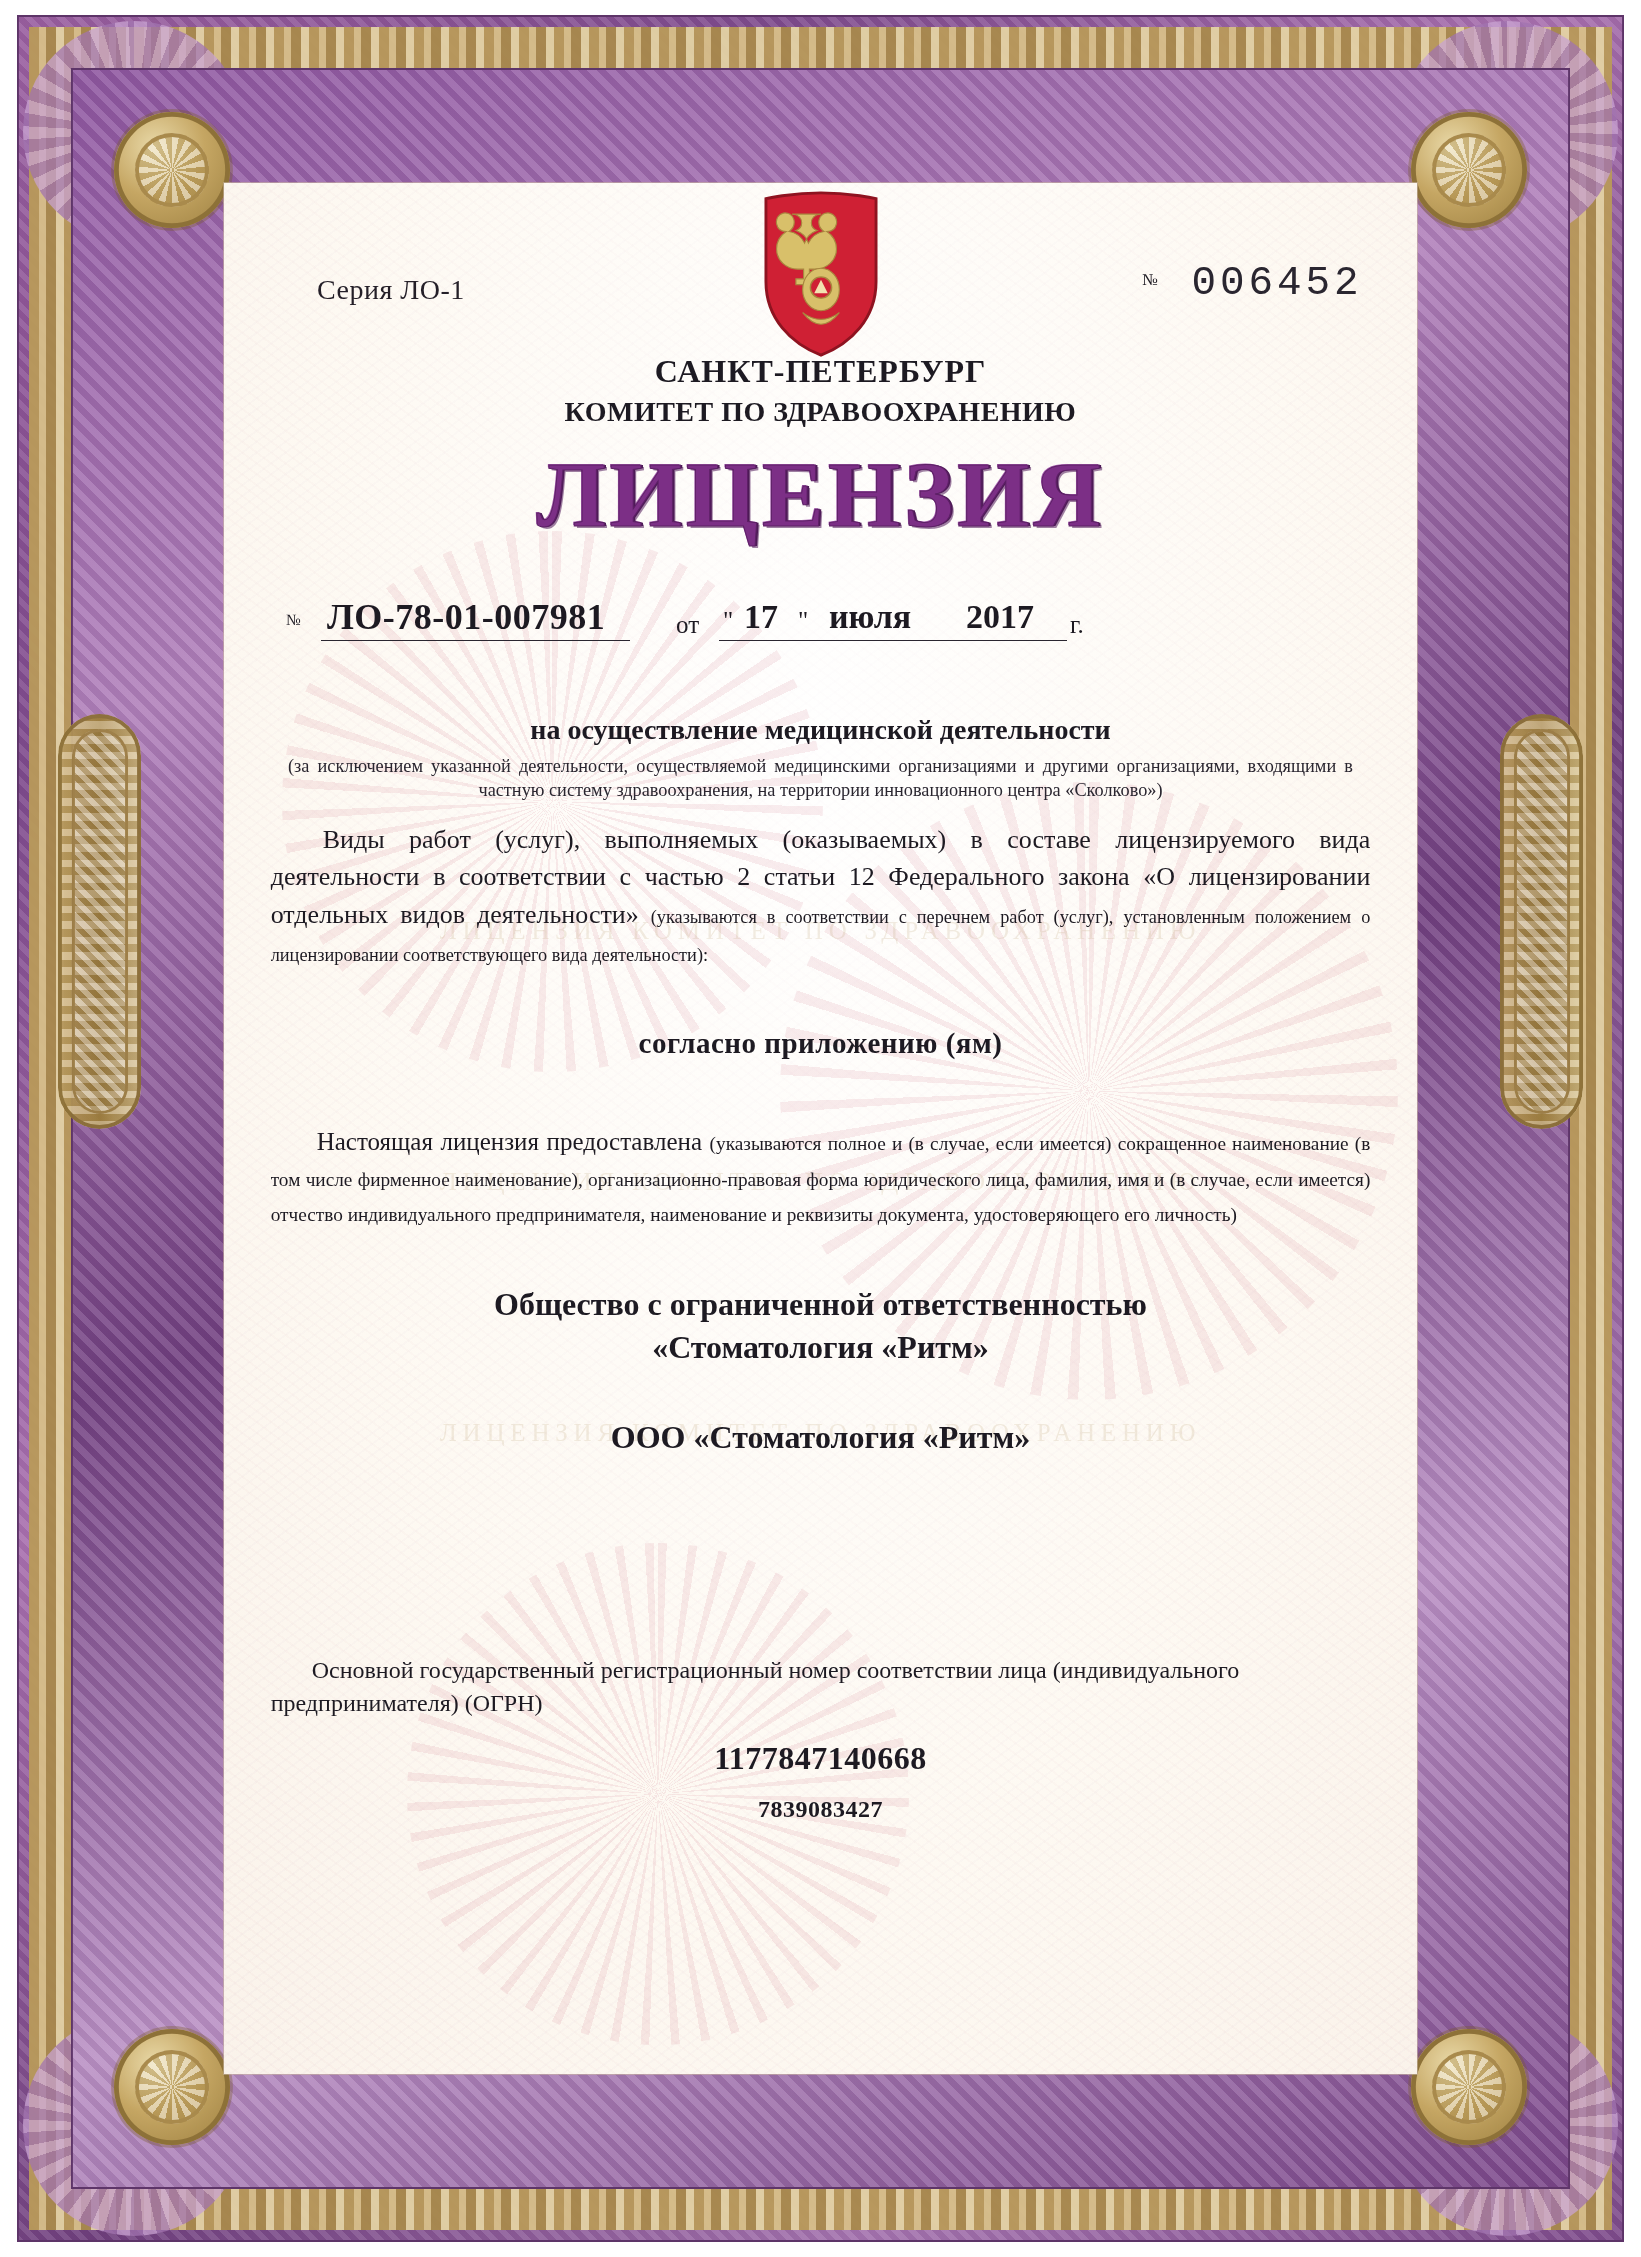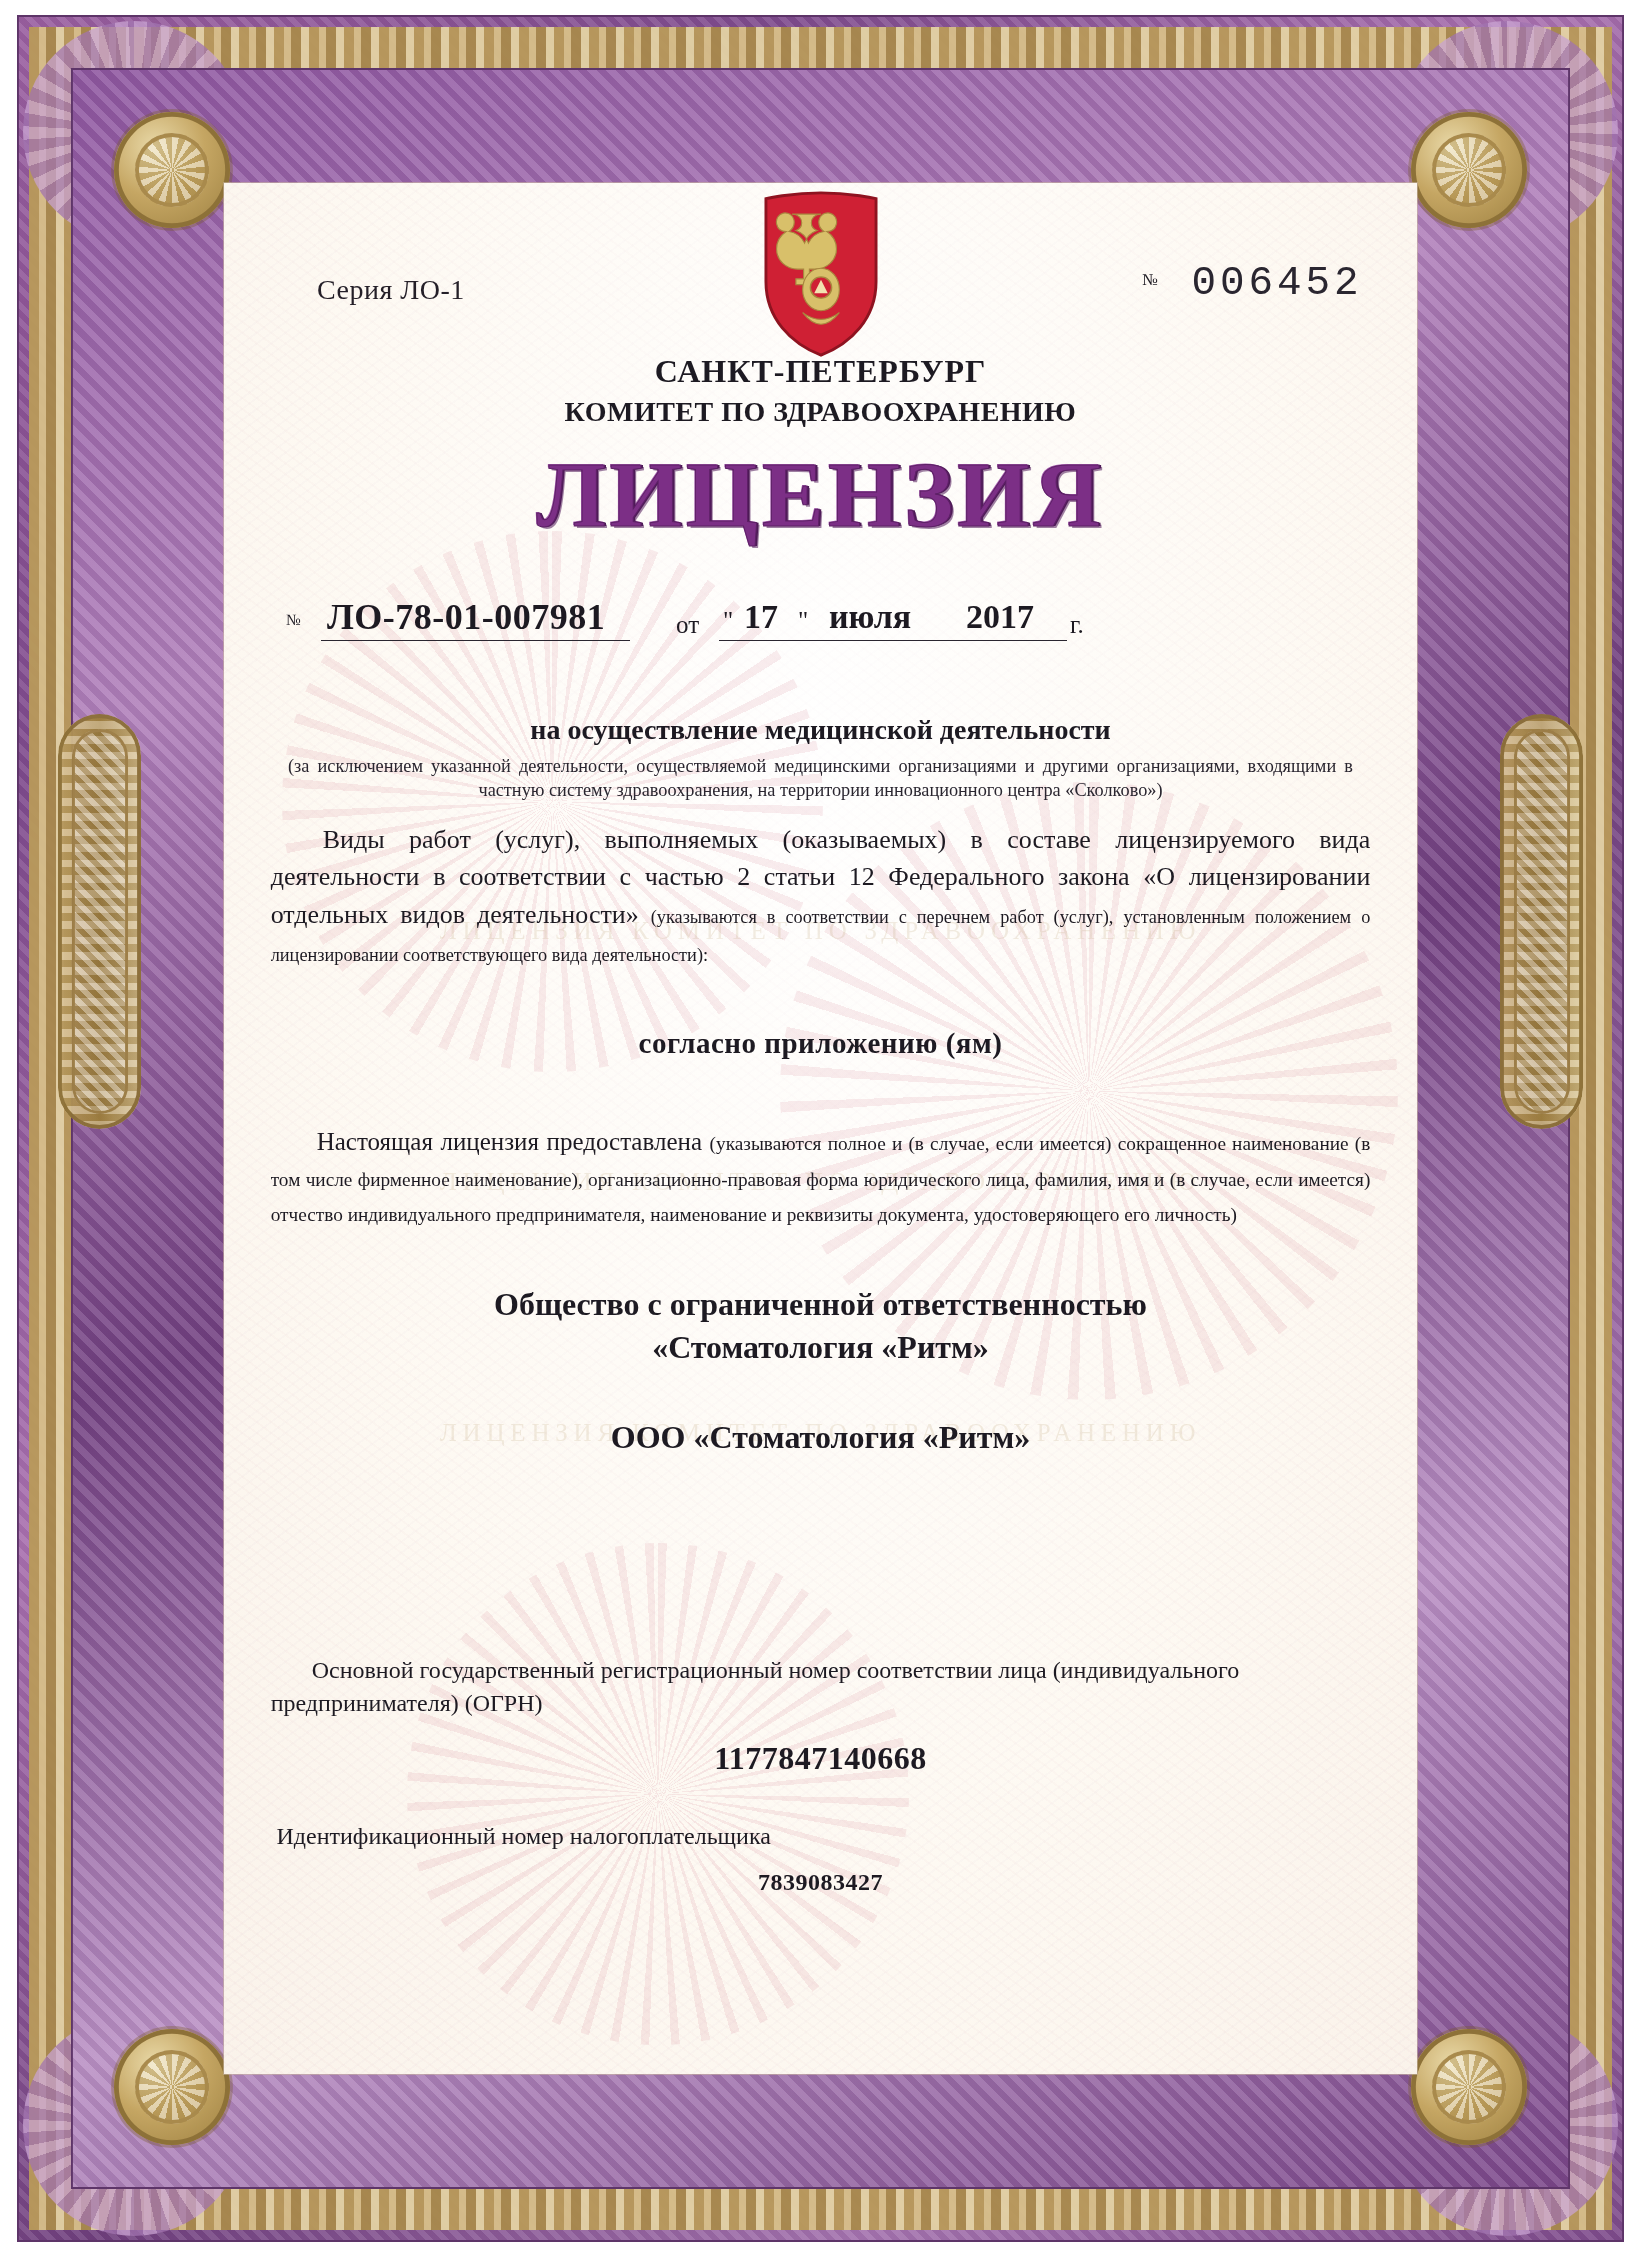--- a/index.html
+++ b/index.html
@@ -460,17 +460,16 @@
     <div class="org-full">
       <div>Общество с ограниченной ответственностью</div>
       <div>«Стоматология «Ритм»</div>
     </div>
 
     <div class="org-short">ООО «Стоматология «Ритм»</div>
 
     <div class="ogrn-label">Основной государственный регистрационный номер соответствии лица (индивидуального предпринимателя) (ОГРН)</div>
     <div class="ogrn-value">1177847140668</div>
 
-    <div class="inn-label">Идентификационный номер налогоплательщика</div>
     <div class="inn-value">7839083427</div>
   </div>
 </div>
 
 
 </body></html>

